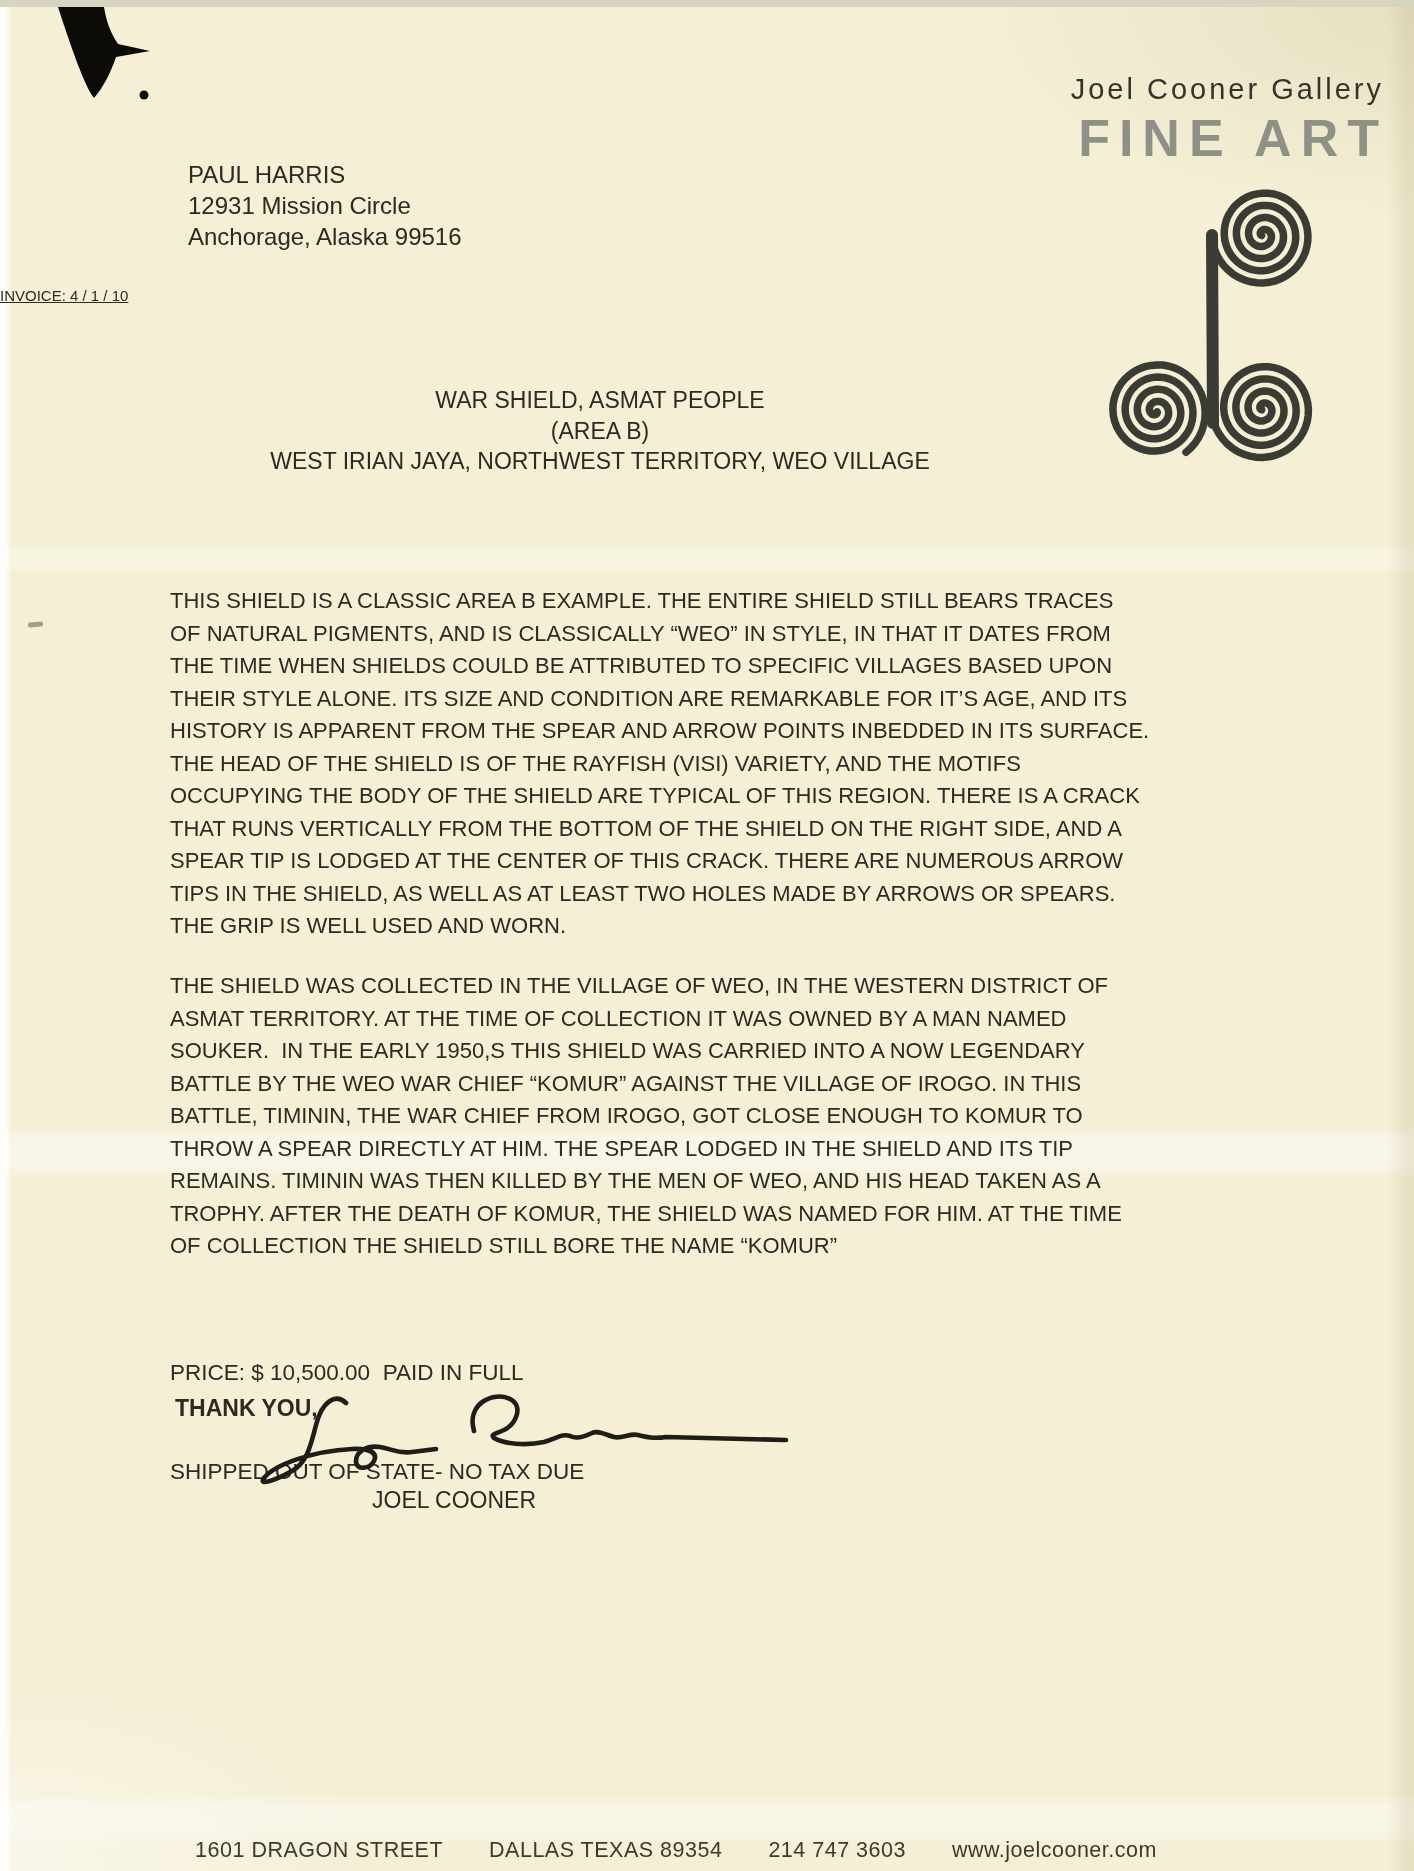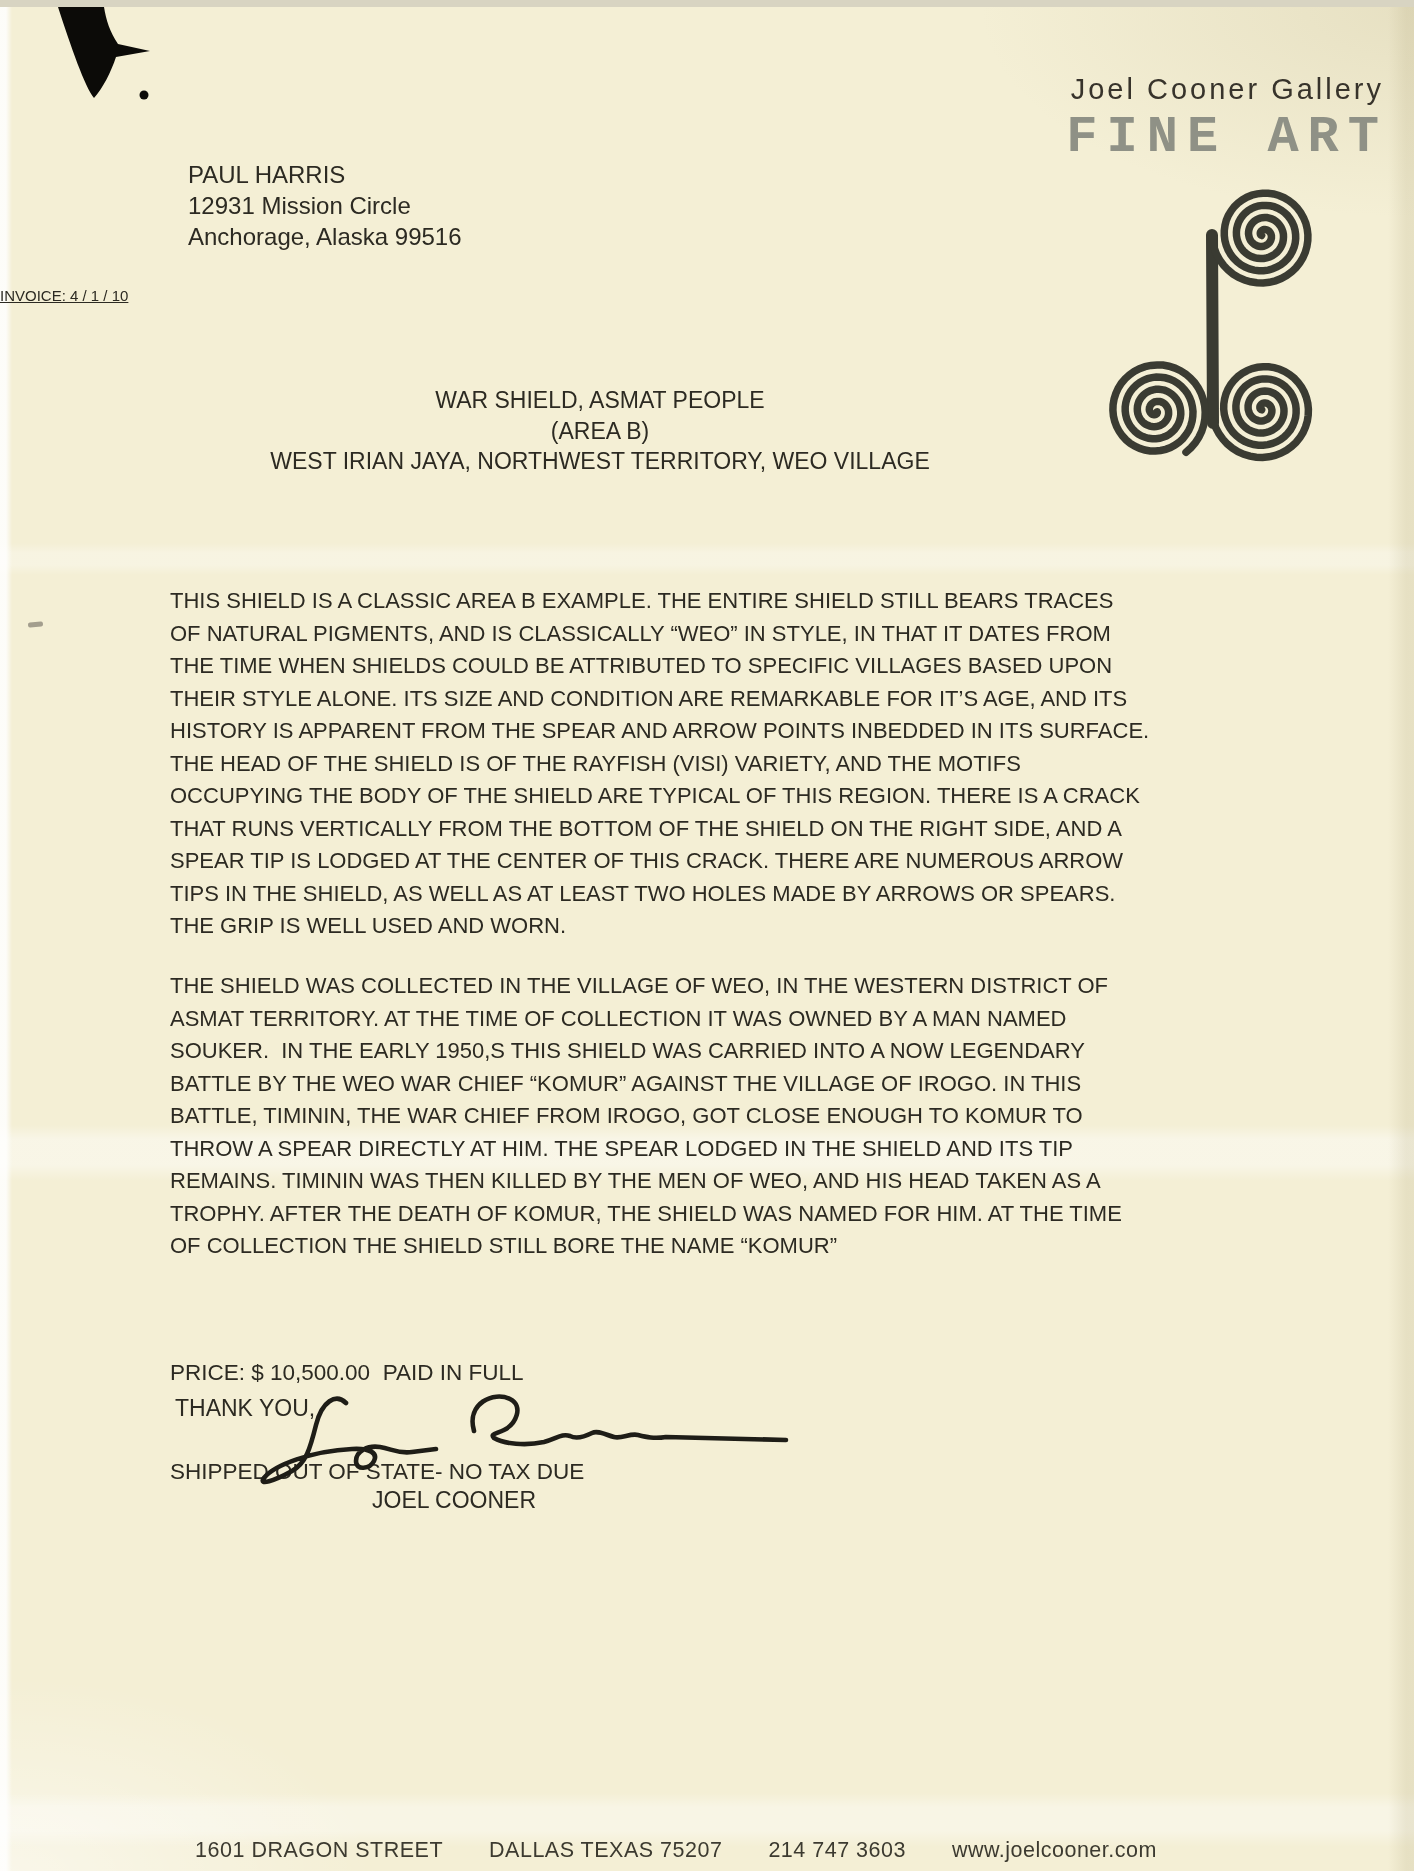--- a/index.html
+++ b/index.html
@@ -21,21 +21,21 @@
       radial-gradient(ellipse 520px 280px at 0% 100%, rgba(255,255,255,.5), rgba(255,255,255,0) 72%);
   }
   .abs{position:absolute;}
   .pre{white-space:pre;}
   .gallery-name{
     top:66px;right:30px;
     font-size:29px;letter-spacing:3px;color:#37332b;
   }
   .fine-art{
     top:101px;right:26px;
-    font-family:Liberation Mono, monospace;
+    font-family:Liberation Sans, sans-serif;
     font-weight:bold;font-size:52px;letter-spacing:9px;
     color:#8f9186;
   }
   .recipient{
     top:152px;left:188px;
     font-size:24px;line-height:31px;
   }
   .invoice-line{
     top:280px;left:0;width:1214px;text-align:left;
     font-size:15px;
@@ -51,20 +51,21 @@
   }
   .para1{top:578px;}
   .para2{top:963px;}
   .price-block{
     top:1283px;left:170px;
     font-size:22.5px;line-height:33px;
   }
   .thank-you{
     top:1388px;left:175px;
     font-size:23px;
+    font-weight:bold;
   }
   .typed-name{
     top:1480px;left:372px;
     font-size:23px;
   }
   .footer{
     top:1831px;left:0;width:1352px;
     display:flex;justify-content:center;gap:46px;
     font-size:21.5px;color:#3c3a30;letter-spacing:.5px;
   }
@@ -149,18 +150,18 @@
              C 238,45 232,45 236,49 C 246,55 268,57 286,53
              C 298,50 304,44 312,47 C 318,50 326,48 334,44
              C 340,41 348,46 356,48 C 364,50 372,44 380,46
              C 388,48 396,50 408,48 L 528,51" fill="none" stroke="#1e1d17" stroke-width="4.6" stroke-linecap="round" stroke-linejoin="round"></path>
   </svg>
 
   <div class="abs typed-name">JOEL COONER</div>
 
   <div class="abs footer">
     <span>1601 DRAGON STREET</span>
-    <span>DALLAS TEXAS 75207</span>
+    <span>DALLAS TEXAS 89354</span>
     <span>214 747 3603</span>
     <span>www.joelcooner.com</span>
   </div>
 
 </div>
 
 </body></html>

